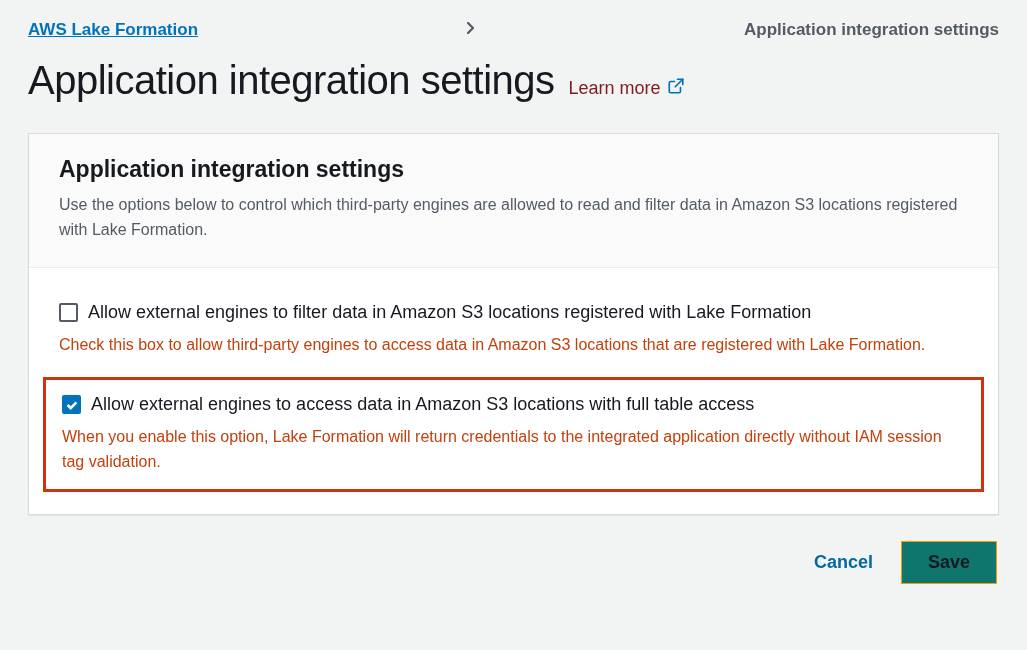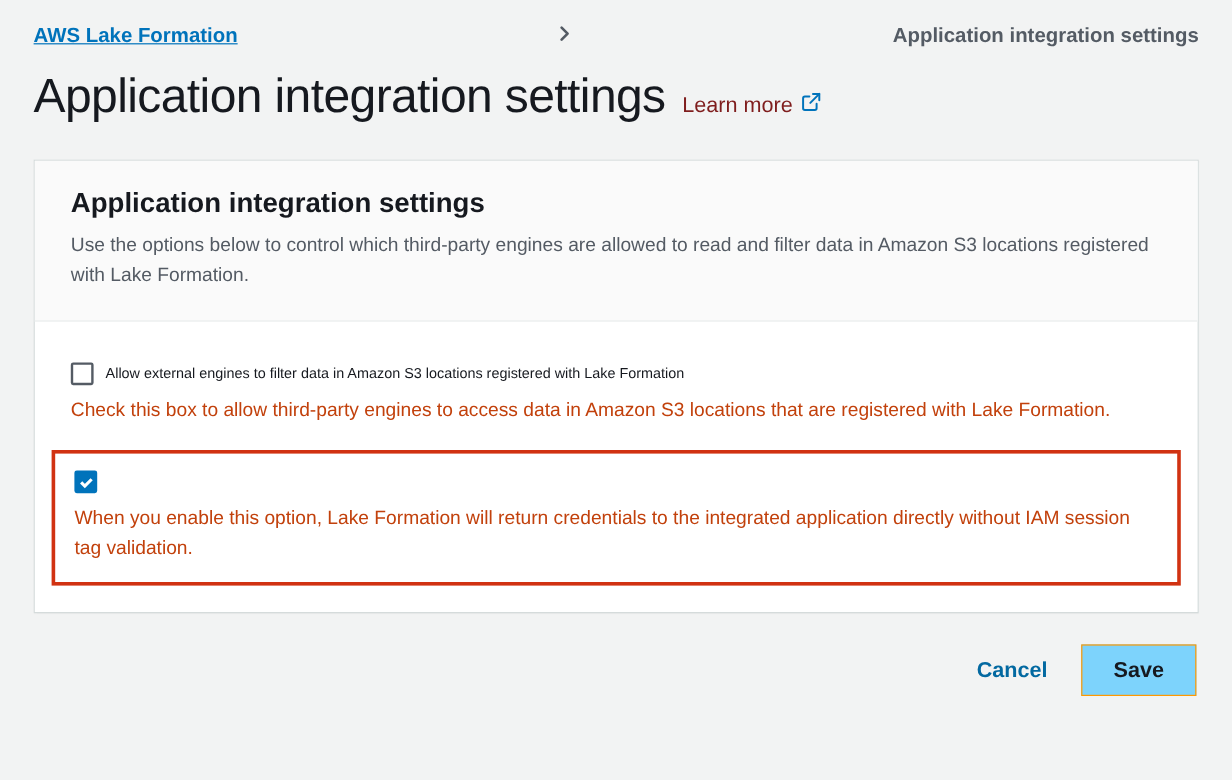--- a/index.html
+++ b/index.html
@@ -108,21 +108,21 @@
       border-color: #0073bb;
     }
     .checkbox.checked svg {
       width: 14px;
       height: 14px;
       stroke: #fff;
       stroke-width: 3;
       fill: none;
     }
     .option-label {
-      font-size: 12px;
+      font-size: 18px;
       color: #16191f;
     }
     .option-desc {
       font-size: 16px;
       color: #c2410c;
       line-height: 1.55;
     }
     .highlighted {
       border: 3px solid #d13212;
       border-radius: 0;
@@ -139,21 +139,21 @@
     .btn-cancel {
       background: transparent;
       border: none;
       color: #0369a1;
       font-size: 18px;
       font-weight: 700;
       cursor: pointer;
       padding: 10px 6px;
     }
     .btn-save {
-      background: #7dd3fc;
+      background: #0f766e;
       border: 1px solid #ff9900;
       color: #16191f;
       font-size: 18px;
       font-weight: 700;
       padding: 10px 26px;
       cursor: pointer;
     }
   </style>
 </head>
 <body>
@@ -197,20 +197,21 @@
       <div class="option-desc">Check this box to allow third-party engines to access data in Amazon S3 locations that are registered with Lake Formation.</div>
     </div>
 
     <div class="option-block highlighted">
       <div class="option-row">
         <span class="checkbox checked">
           <svg viewBox="0 0 16 16">
               <path d="M3 8 L6.5 11.5 L13 5"></path>
             </svg>
         </span>
+        <span class="option-label">Allow external engines to access data in Amazon S3 locations with full table access</span>
       </div>
       <div class="option-desc">When you enable this option, Lake Formation will return credentials to the integrated application directly without IAM session tag validation.</div>
     </div>
 
   </div>
 </div>
 
 <div class="actions">
   <button class="btn-cancel">Cancel</button>
   <button class="btn-save">Save</button>

